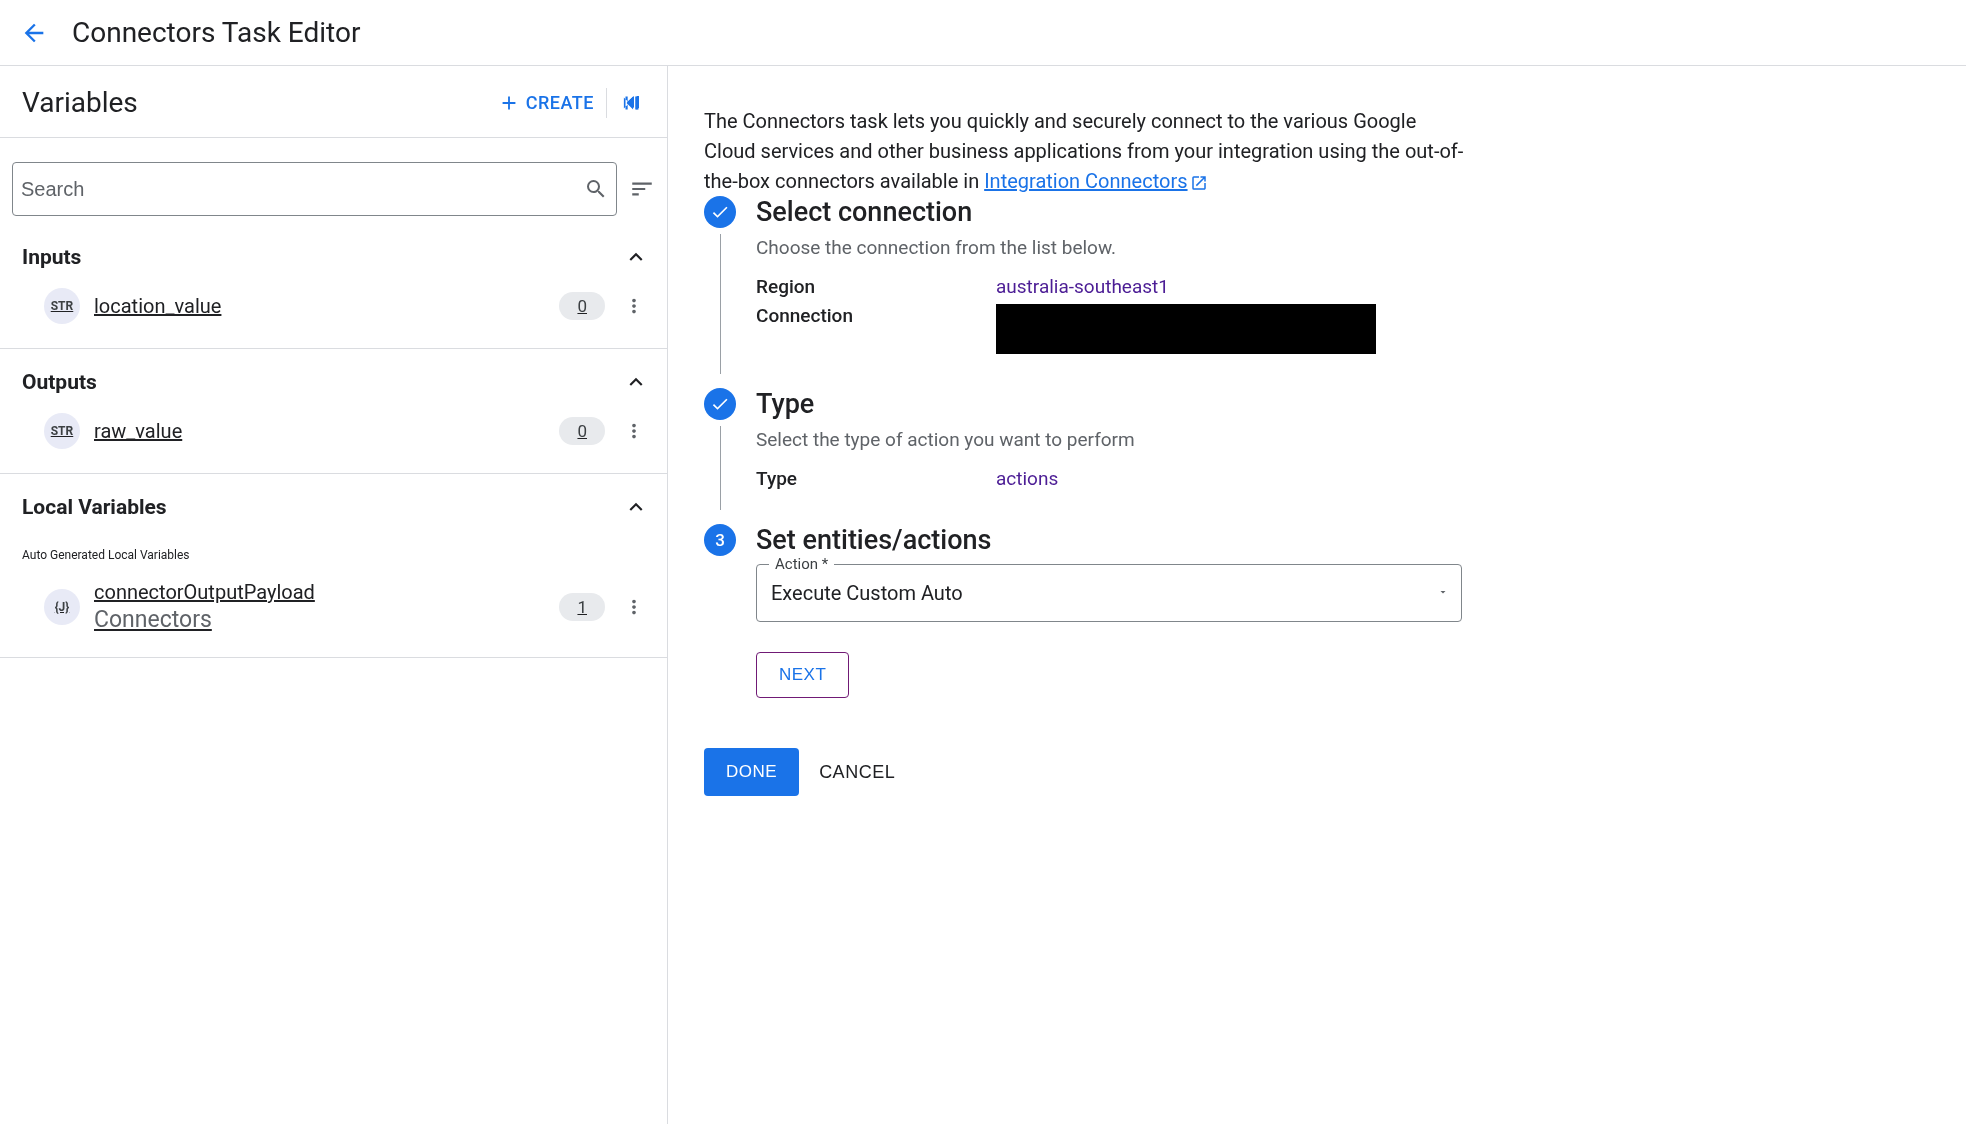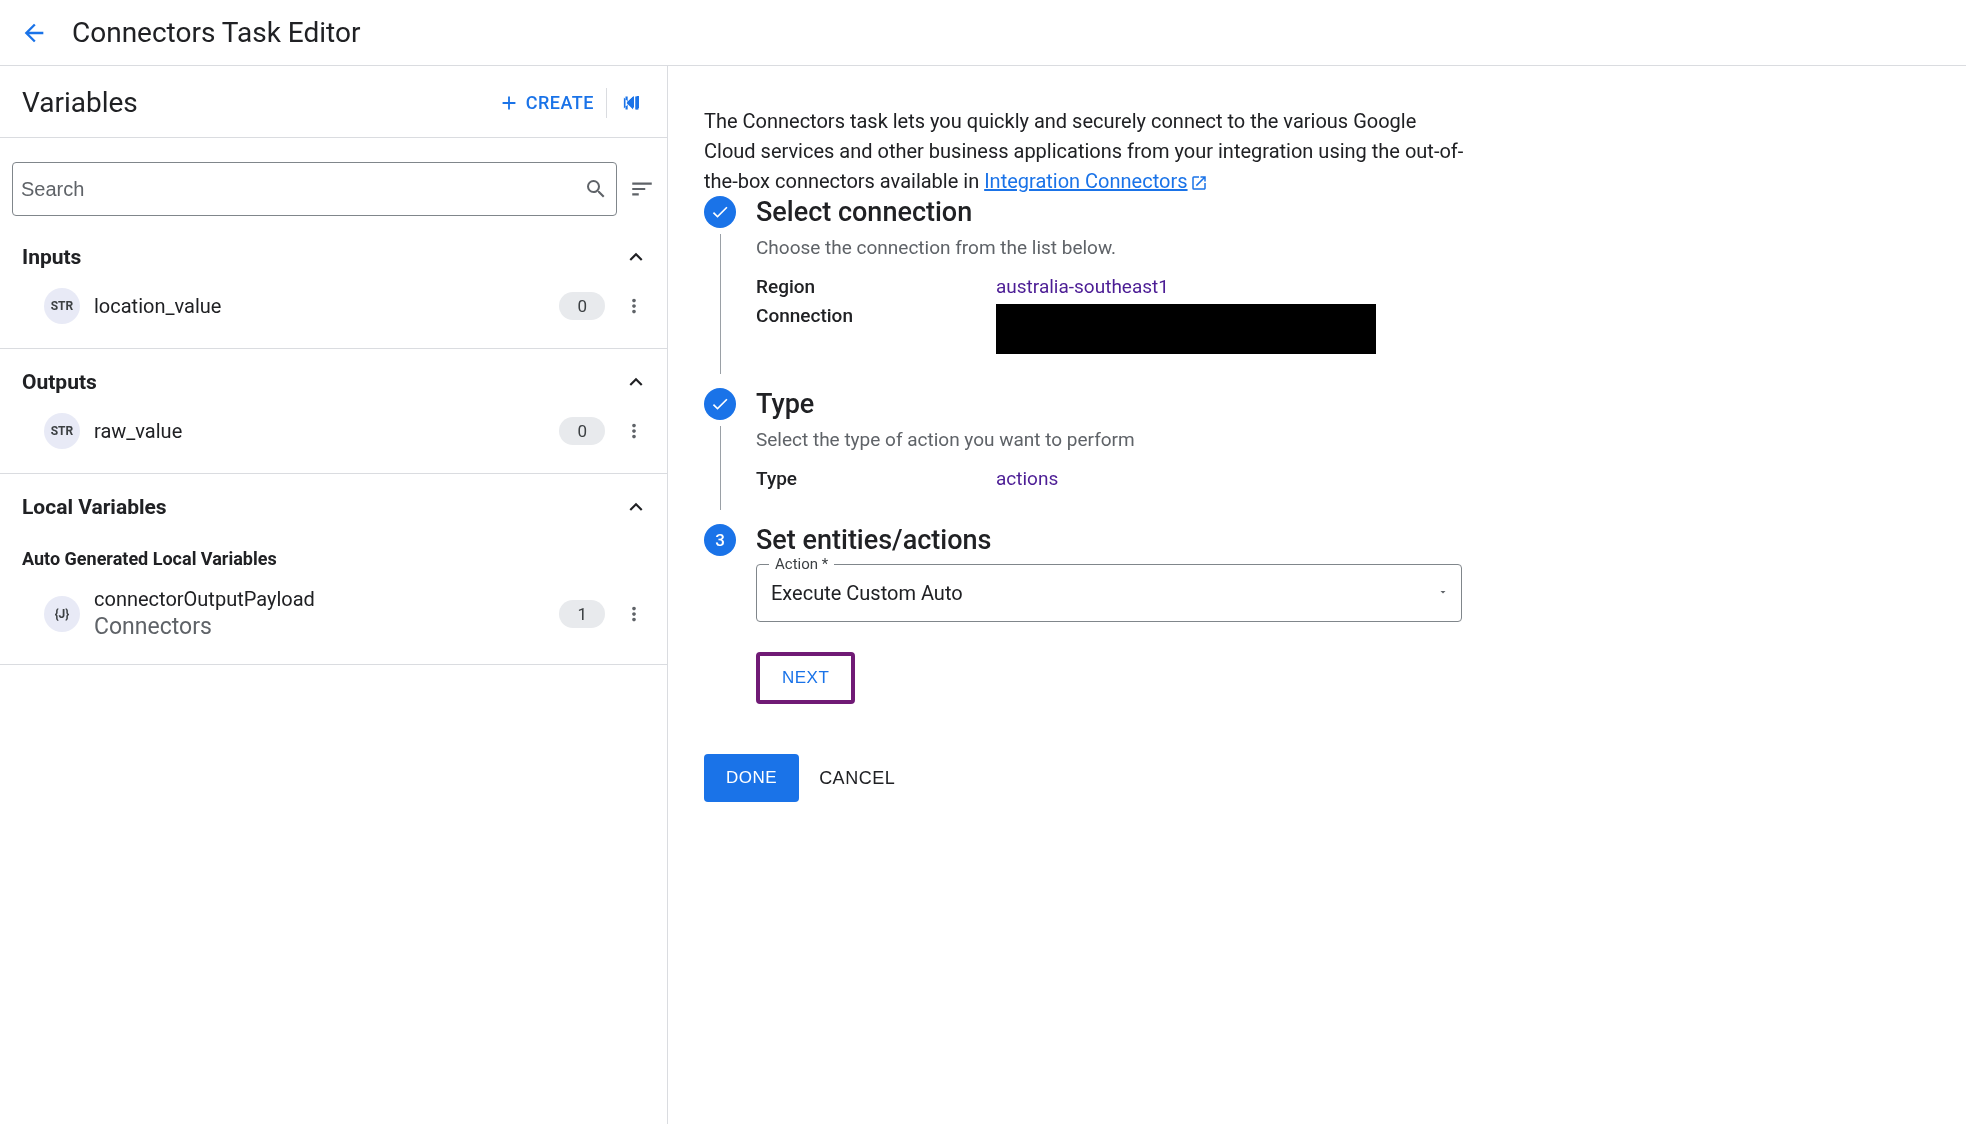--- a/index.html
+++ b/index.html
@@ -114,20 +114,21 @@
     }
     .chevron {
       cursor: pointer;
       display: flex;
     }
     .var-row {
       display: flex;
       align-items: center;
       padding: 10px 6px 4px 22px;
       gap: 14px;
+      text-decoration: underline;
     }
     .type-badge {
       display: flex;
       align-items: center;
       justify-content: center;
       width: 36px;
       height: 36px;
       border-radius: 50%;
       background: #e8eaf6;
       color: #3c4043;
@@ -151,22 +152,22 @@
       font-size: 17px;
       color: #3c4043;
     }
     .more-icon {
       cursor: pointer;
       color: #5f6368;
       display: flex;
       padding: 4px;
     }
     .subsection-title {
-      font-size: 18px;
-      font-weight: 700;
+      font-size: 12px;
+      font-weight: 400;
       padding: 20px 0 8px 0;
     }
     .content {
       flex: 1;
       padding: 40px 36px;
       overflow-y: auto;
     }
     .intro-text {
       font-size: 20px;
       line-height: 1.5;
@@ -265,21 +266,21 @@
       font-size: 20px;
       color: #202124;
     }
     .select-arrow {
       position: absolute;
       right: 12px;
       top: 50%;
       transform: translateY(-50%);
     }
     .next-btn {
-      border: 4px solid #701a75;
+      border: 1px solid #701a75;
       border-radius: 4px;
       padding: 12px 22px;
       color: #1a73e8;
       font-weight: 500;
       font-size: 17px;
       background: #fff;
       cursor: pointer;
       letter-spacing: 0.5px;
     }
     .footer-buttons {

